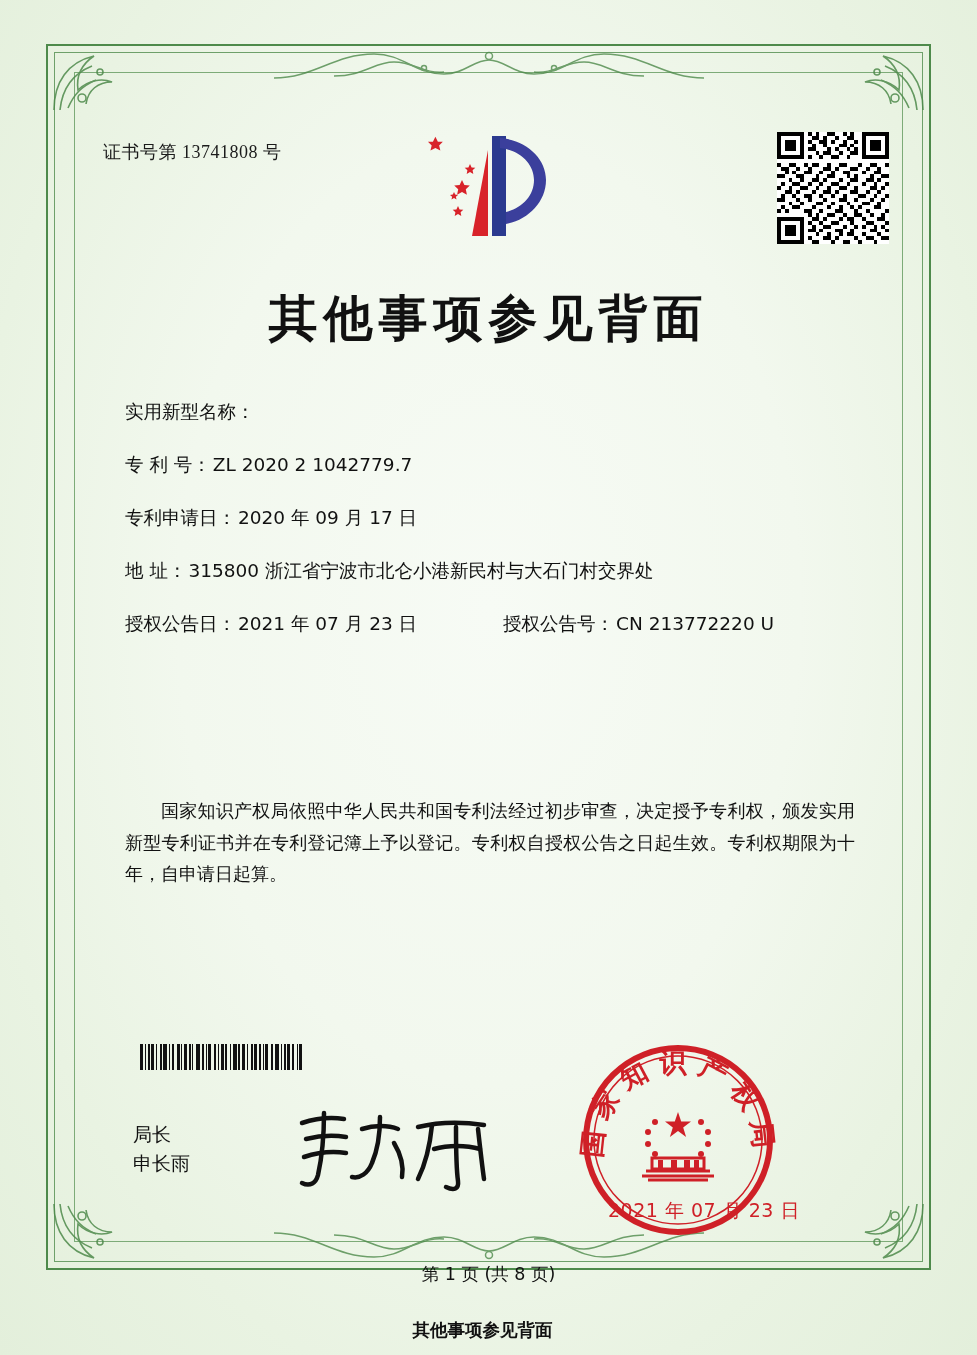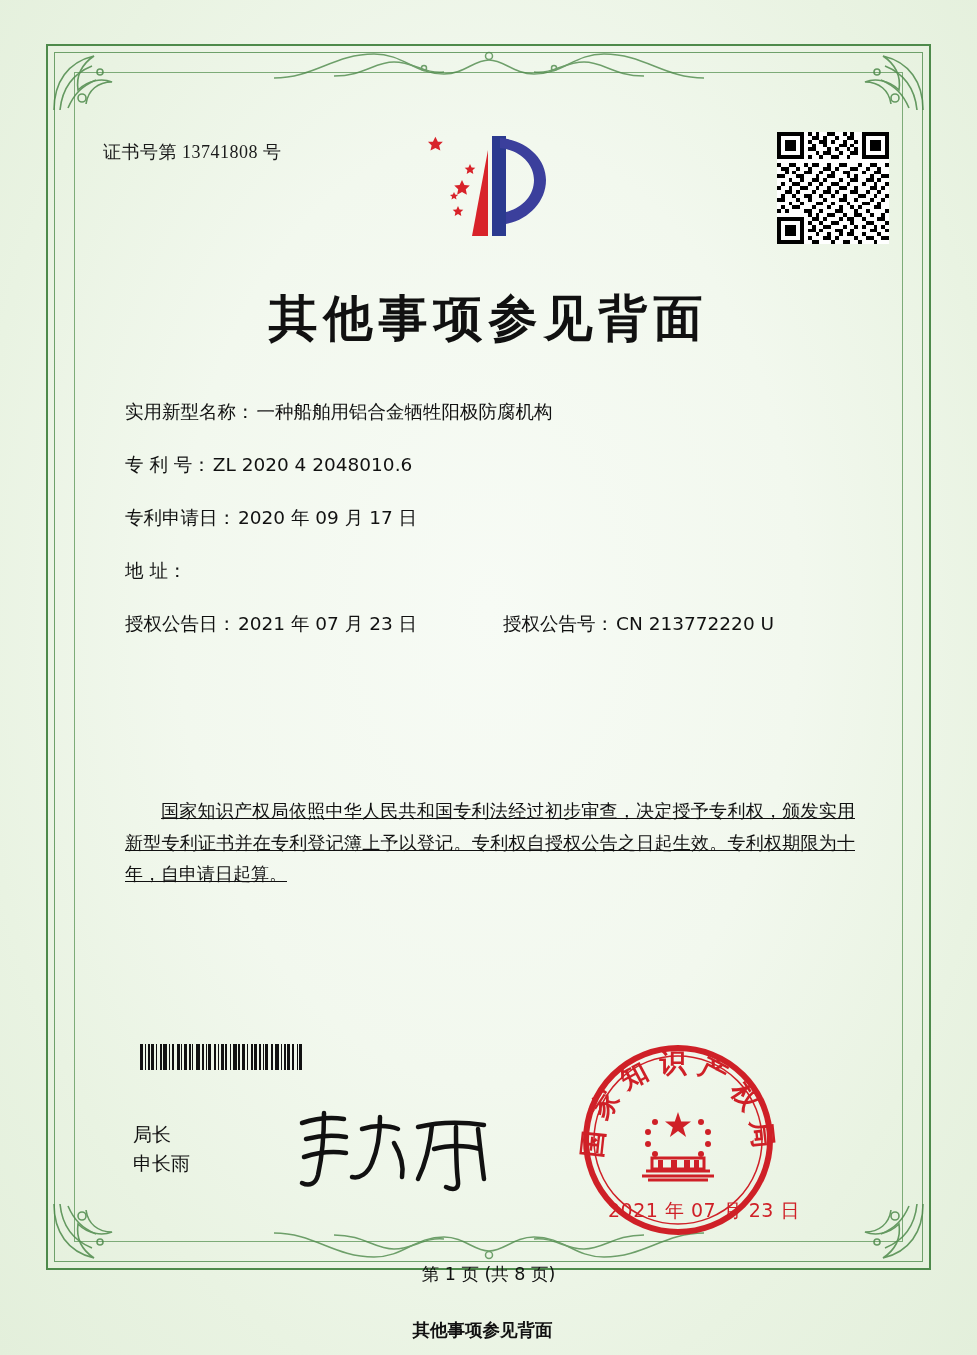--- a/index.html
+++ b/index.html
@@ -148,21 +148,20 @@
   .paras {
     position: absolute;
     left: 125px;
     top: 795px;
     width: 730px;
     font-family: "DejaVu Sans", sans-serif;
     font-size: 18px;
     line-height: 1.75;
     color: #111;
     text-align: justify;
-    text-decoration: underline;
   }
   .paras p {
     margin: 0 0 4px 0;
     text-indent: 2em;
   }
 
   
   .barcode {
     position: absolute;
     left: 140px;
@@ -537,32 +536,32 @@
           <rect x="25" y="28" width="1" height="1"></rect>
       </g>
     </svg>
   </div>
 
   <div class="title">其他事项参见背面</div>
 
   <div class="fields">
     <div class="field-row">
       <span class="field-label">实用新型名称：</span>
-      <span class="field-value">一种船舶用铝合金牺牲阳极防腐机构</span>
     </div>
     <div class="field-row">
       <span class="field-label">专 利 号：</span>
-      <span class="field-value">ZL 2020 4 2048010.6</span>
+      <span class="field-value">ZL 2020 2 1042779.7</span>
     </div>
     <div class="field-row">
       <span class="field-label">专利申请日：</span>
       <span class="field-value">2020 年 09 月 17 日</span>
     </div>
     <div class="field-row">
       <span class="field-label">地 址：</span>
+      <span class="field-value">315800 浙江省宁波市北仑小港新民村与大石门村交界处</span>
     </div>
     <div class="field-row dual">
       <span class="field-label">授权公告日：</span>
       <span class="field-value">2021 年 07 月 23 日</span>
       <span class="second-label">授权公告号：</span>
       <span class="field-value">CN 213772220 U</span>
     </div>
   </div>
 
   <div class="paras">

